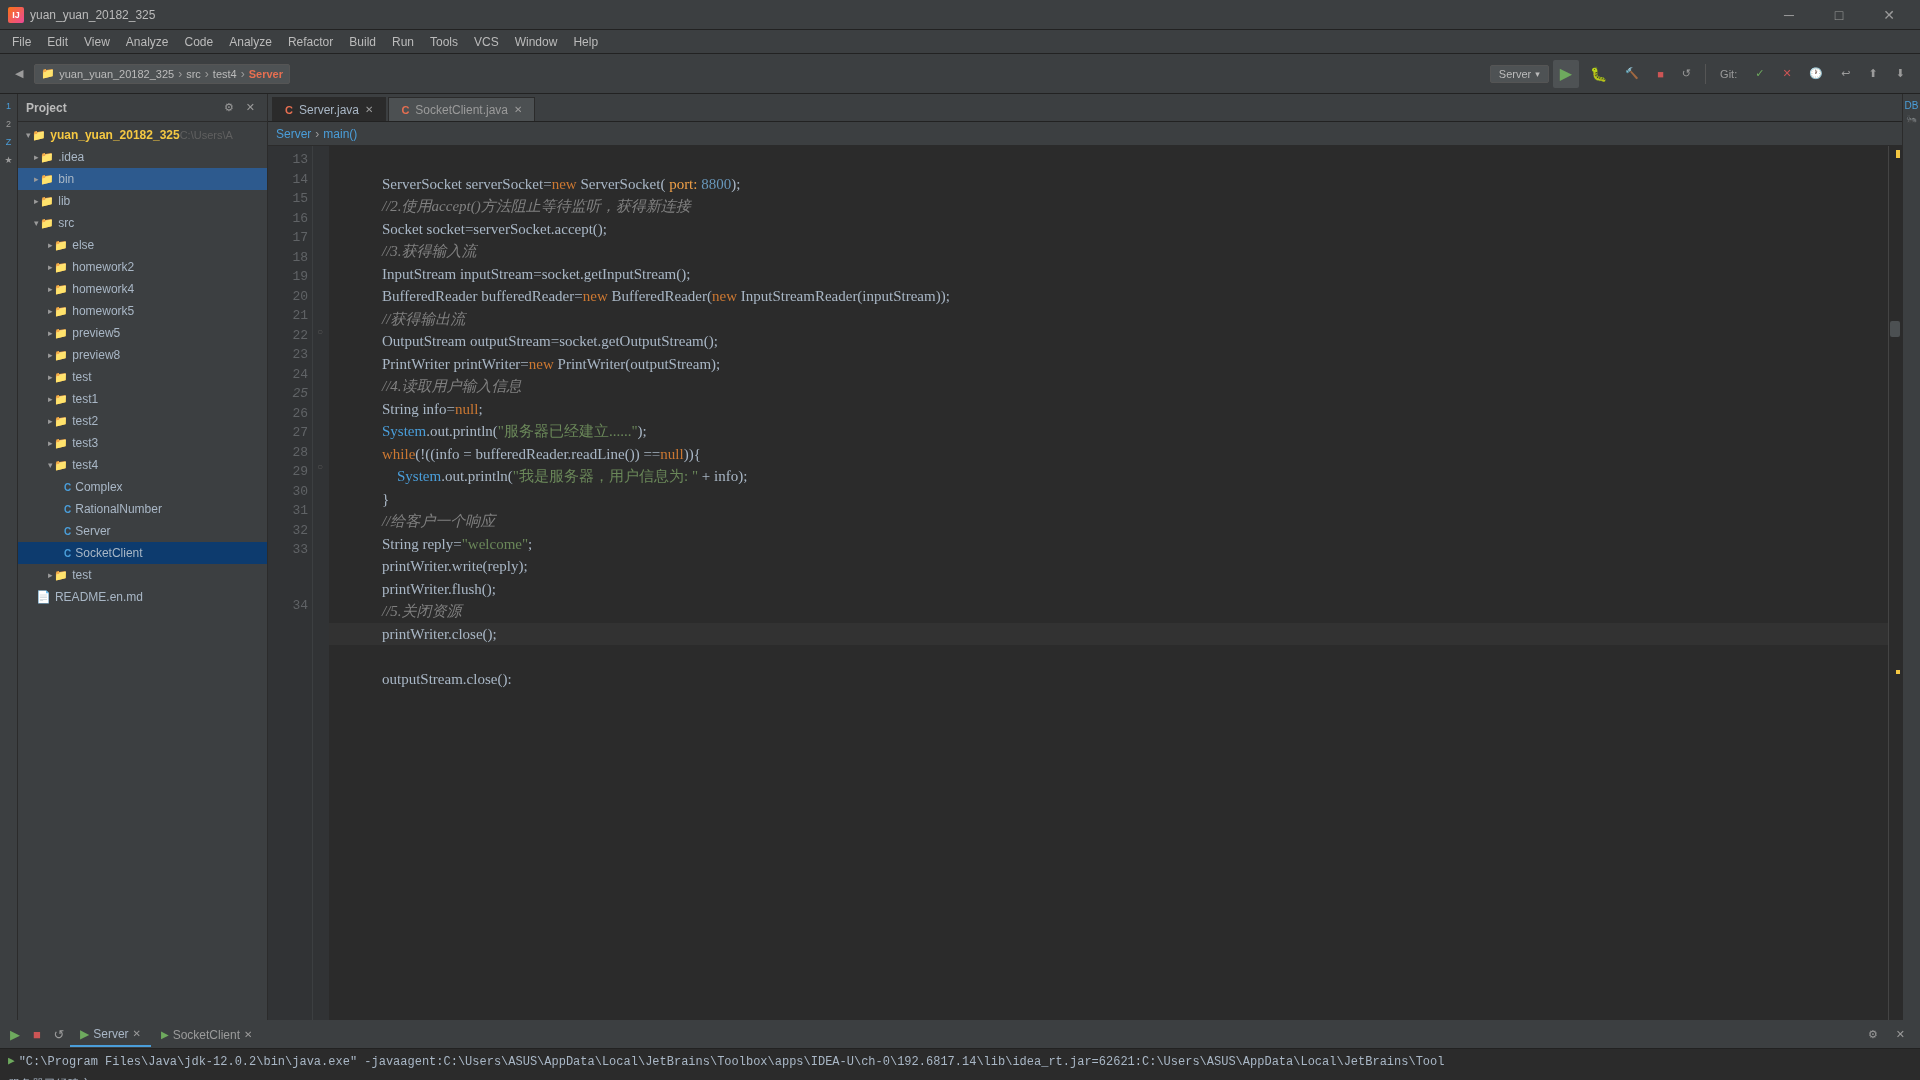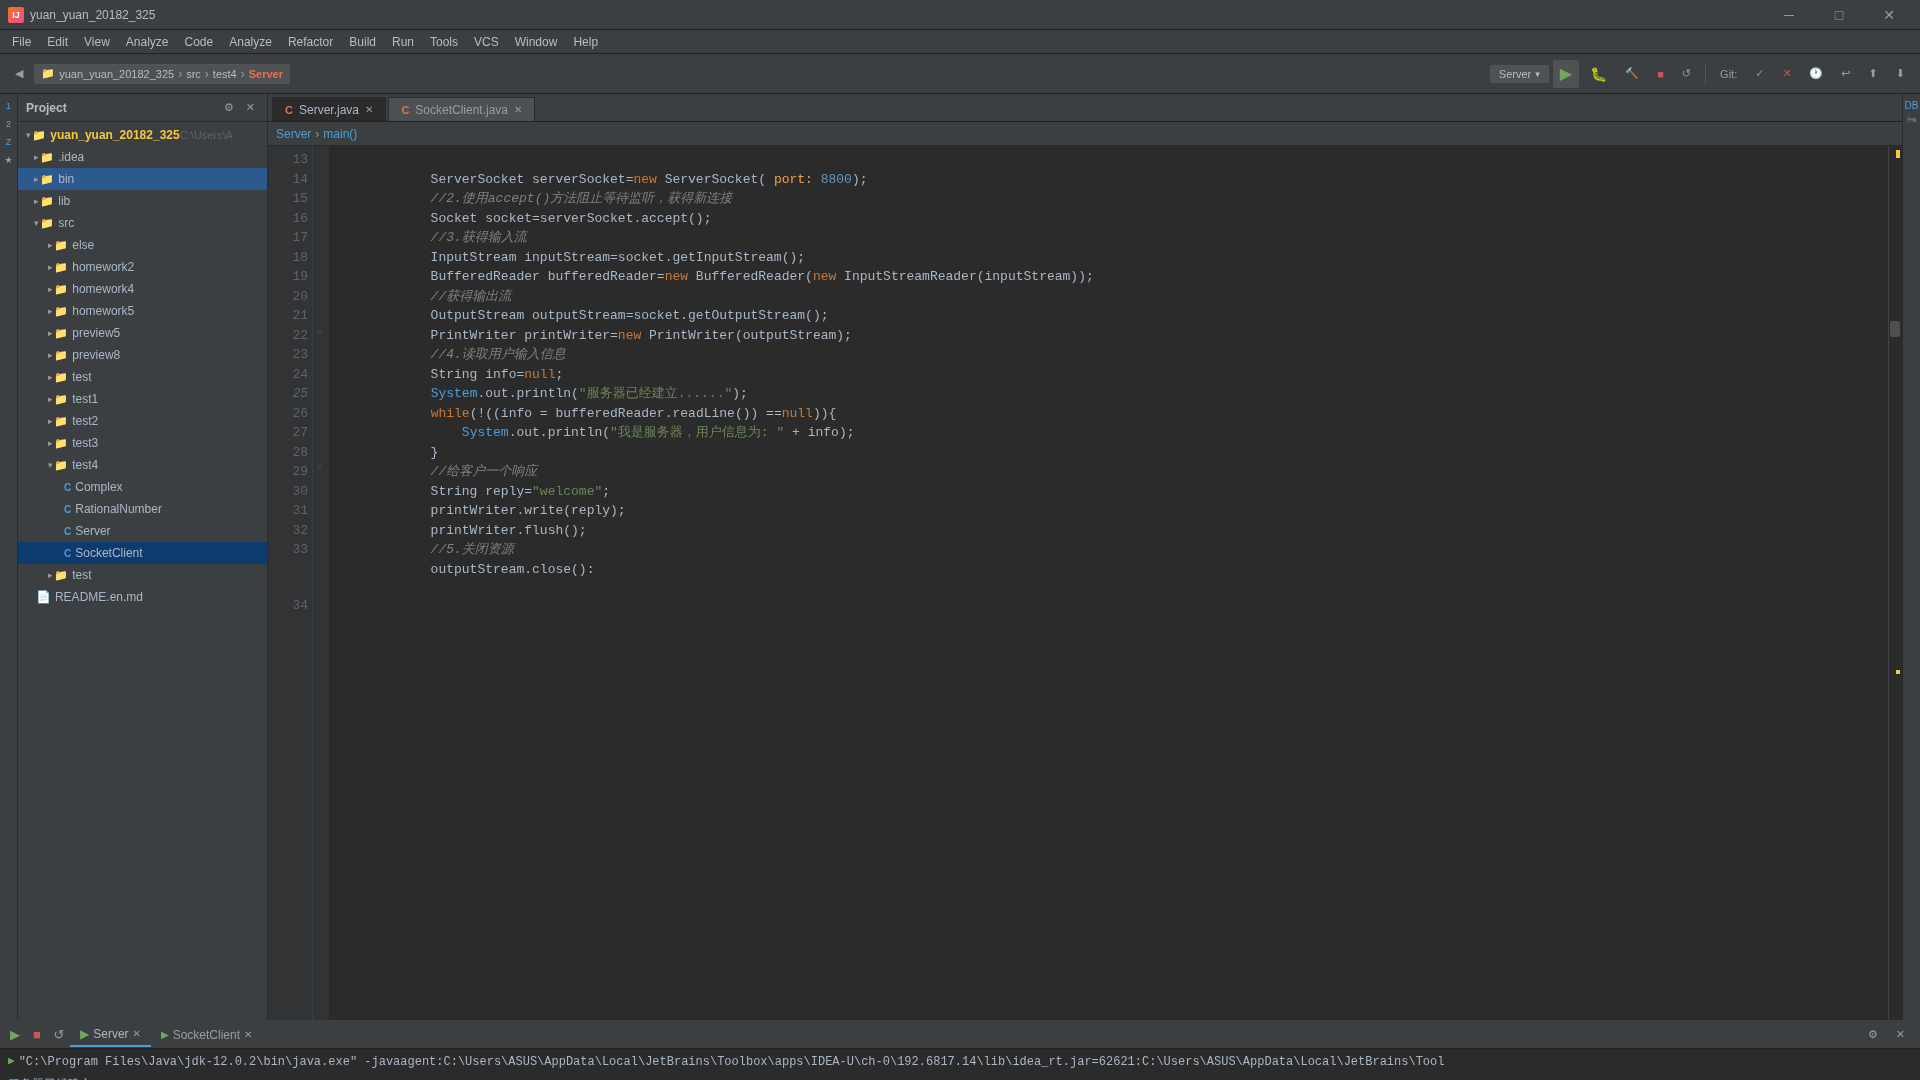--- a/index.html
+++ b/index.html
@@ -49,21 +49,21 @@
     .arrow.none::before { content: ' '; }
 
     
     #editor-area { flex: 1; display: flex; flex-direction: column; background: #2b2b2b; }
     #tabs { height: 28px; background: #3c3f41; display: flex; align-items: flex-end; padding: 0 4px; border-bottom: 1px solid #222; }
     .tab { height: 24px; padding: 0 12px; display: flex; align-items: center; gap: 6px; cursor: pointer; font-size: 12px; color: #9b9b9b; background: #4c5052; border: 1px solid #2b2b2b; border-bottom: none; margin-right: 2px; }
     .tab.active { background: #2b2b2b; color: #a9b7c6; }
     .tab-close { color: #9b9b9b; font-size: 10px; }
     #editor-content { display: flex; flex: 1; overflow: hidden; }
     #line-numbers { width: 45px; background: #313335; padding: 4px 4px 4px 0; text-align: right; color: #606366; font-size: 13px; font-family: 'Courier New', monospace; line-height: 1.5; user-select: none; border-right: 1px solid #3c3f41; }
-    #code-content { flex: 1; padding: 4px 8px; overflow: auto; font-size: 13px; font-family: Liberation Mono, monospace; line-height: 1.5; white-space: pre; }
+    #code-content { flex: 1; padding: 4px 8px; overflow: auto; font-size: 15px; font-family: Liberation Serif, serif; line-height: 1.5; white-space: pre; }
 
     
     #right-sidebar { width: 18px; background: #3c3f41; border-left: 1px solid #2b2b2b; display: flex; flex-direction: column; align-items: center; padding: 4px 0; }
     .right-icon { width: 14px; height: 14px; display: flex; align-items: center; justify-content: center; color: #9b9b9b; cursor: pointer; font-size: 9px; }
 
     
     #bottom-panel { height: 230px; background: #2b2b2b; border-top: 1px solid #3c3f41; display: flex; flex-direction: column; }
     #bottom-tabs { height: 28px; background: #3c3f41; display: flex; align-items: center; padding: 0 4px; border-bottom: 1px solid #222; }
     .bottom-tab { height: 24px; padding: 0 10px; display: flex; align-items: center; gap: 4px; cursor: pointer; font-size: 12px; color: #9b9b9b; }
     .bottom-tab.active { border-bottom: 2px solid #4a9eda; color: #a9b7c6; }
@@ -348,20 +348,21 @@
 <span>            String info=<span class="keyword">null</span>;</span>
 <span>            <span class="sys-out">System</span>.out.println(<span class="string">"服务器已经建立......"</span>);</span>
 <span>            <span class="keyword">while</span>(!((info = bufferedReader.readLine()) ==<span class="keyword">null</span>)){</span>
 <span>                <span class="sys-out">System</span>.out.println(<span class="string">"我是服务器，用户信息为: "</span> + info);</span>
 <span>            }</span>
 <span class="comment">            //给客户一个响应</span>
 <span>            String reply=<span class="string">"welcome"</span>;</span>
 <span>            printWriter.write(reply);</span>
 <span>            printWriter.flush();</span>
 <span class="comment">            //5.关闭资源</span>
+<span style="background:#323232;display:block;margin:0 -8px;padding:0 8px;">            printWriter.close();</span>
 <span>            outputStream.close():</span>
       </div>
 
       <div style="position:absolute;right:0;top:0;width:14px;bottom:0;background:#2b2b2b;border-left:1px solid #444;">
         <div style="width:4px;height:8px;background:#f5c842;position:absolute;top:4px;right:2px;"></div>
         <div style="width:10px;height:16px;background:#4c5052;position:absolute;top:20%;right:2px;border-radius:2px;"></div>
         <div style="width:4px;height:4px;background:#f5c842;position:absolute;top:60%;right:2px;"></div>
       </div>
     </div>
   </div>

